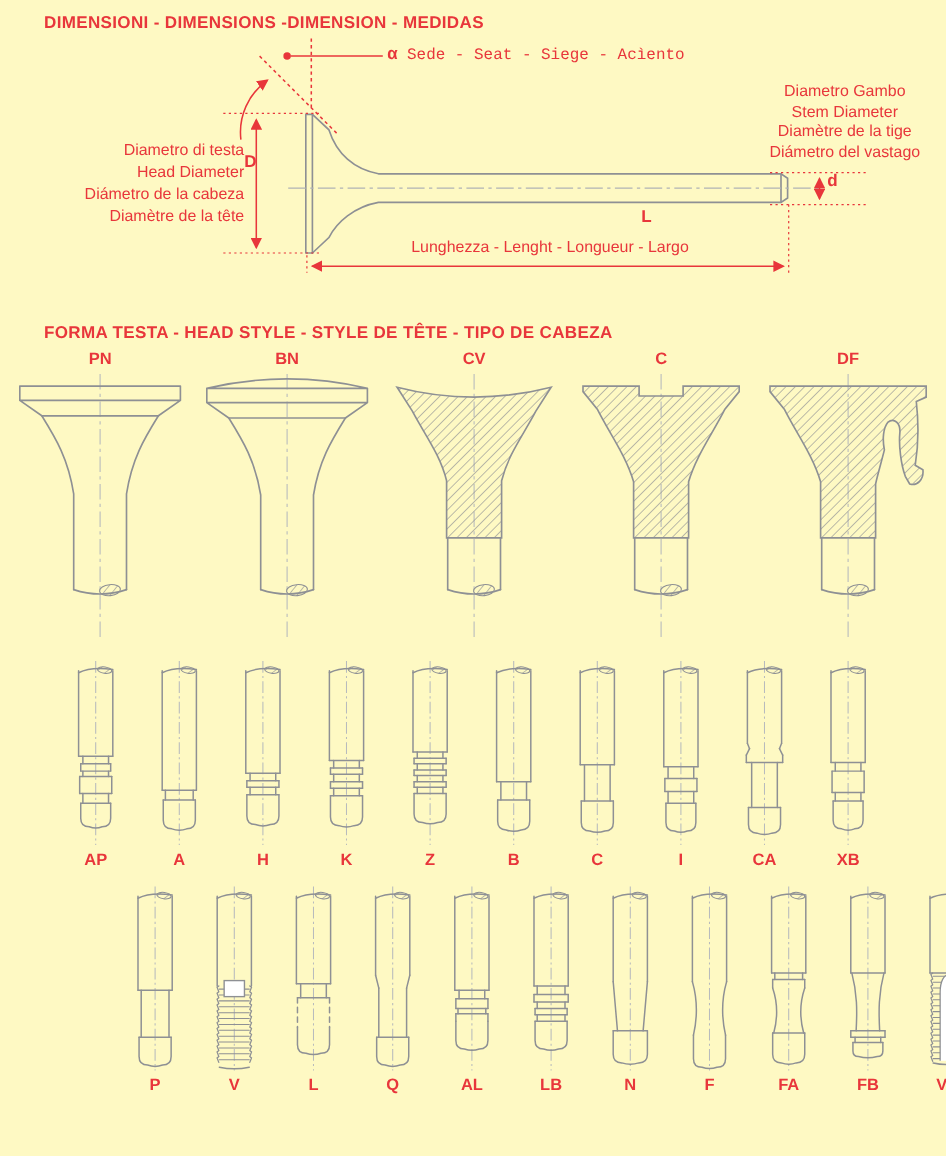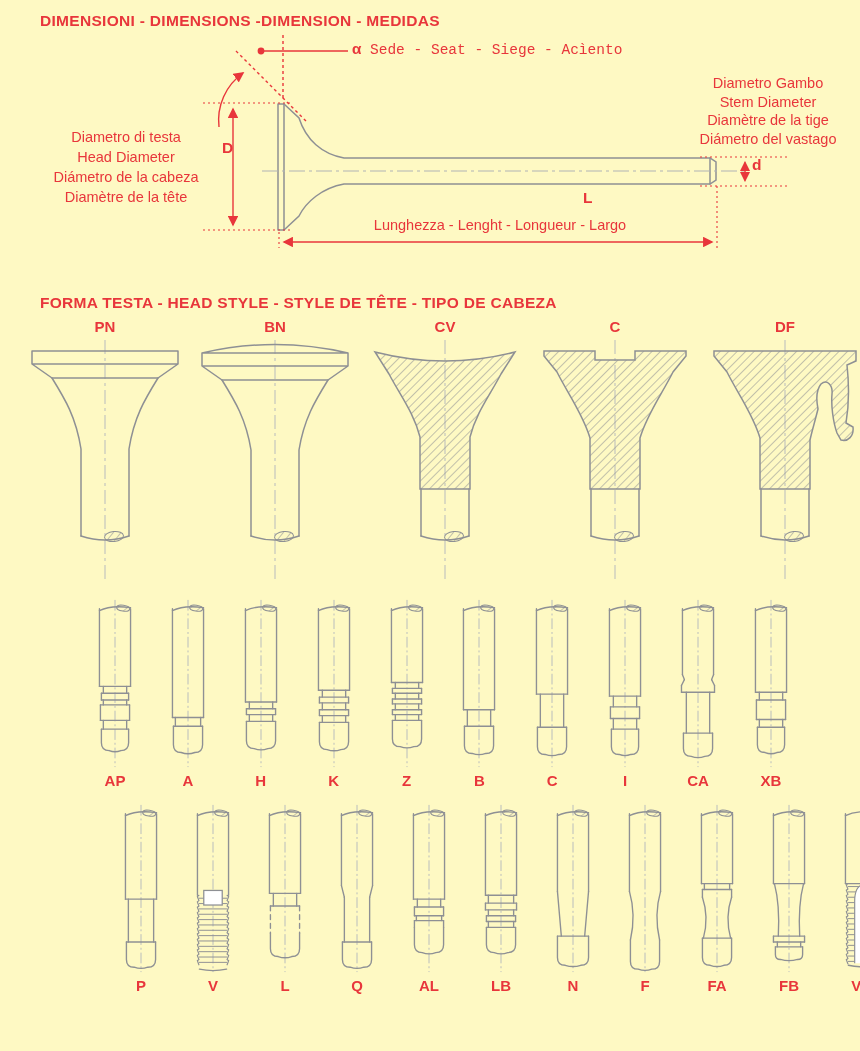--- a/index.html
+++ b/index.html
@@ -8,32 +8,32 @@
   .sec-title{margin:0;padding:12px 0 0 40px;font-size:15.5px;font-weight:bold;
              letter-spacing:.3px;color:#e8363b;}
   
   .dim-canvas{position:relative;width:860px;height:252px;}
   .dim-svg{position:absolute;left:0;top:0;}
   .ov{position:absolute;color:#e8363b;font-size:14.5px;line-height:18px;white-space:nowrap;}
   .ov.block{white-space:normal;}
   .sym{font-weight:bold;font-size:15.5px;}
   .seat-ov{left:352px;top:11px;font-family:Liberation Mono, monospace;}
   .stemdia-ov{left:668px;top:44px;width:200px;text-align:center;line-height:18.5px;}
-  .headdia-ov{left:30px;top:97px;width:192px;text-align:center;line-height:20px;}
+  .headdia-ov{left:30px;top:97px;width:192px;text-align:right;line-height:20px;}
   .symD-ov{left:222px;top:109px;}
   .symd-ov{left:752px;top:126px;}
   .symL-ov{left:583px;top:159px;}
   .len-ov{left:300px;top:186px;width:400px;text-align:center;}
   
-  .head-row{display:flex;justify-content:space-between;padding:6px 6px 0 20px;}
+  .head-row{display:flex;justify-content:space-between;padding:6px 6px 0 6px;}
   .head-fig{width:172px;text-align:center;}
   .fig-label{font-weight:bold;font-size:15px;color:#e8363b;height:19px;}
   
   .stem-row{display:flex;justify-content:space-between;}
-  .stem-row.r1{padding:8px 53px 0 79px;}
+  .stem-row.r1{padding:8px 53px 0 51px;}
   .stem-row.r2{padding:12px 13px 0 105px;}
   .stem-fig{width:72px;text-align:center;}
   .stem-fig svg{display:block;margin:0 auto;}
   .stem-label{font-weight:bold;font-size:15px;color:#e8363b;margin-top:2px;height:18px;}
 </style>
 </head>
 <body>
 
 <div class="page">
 

